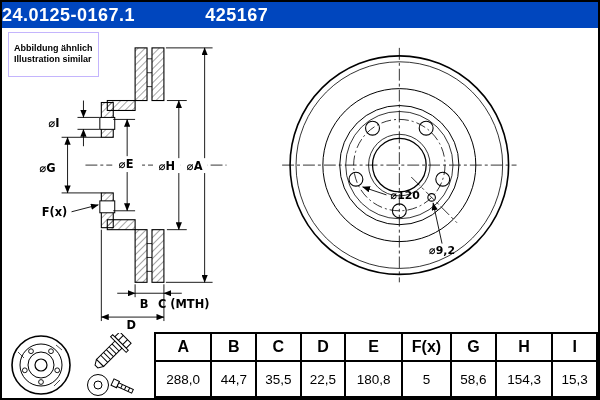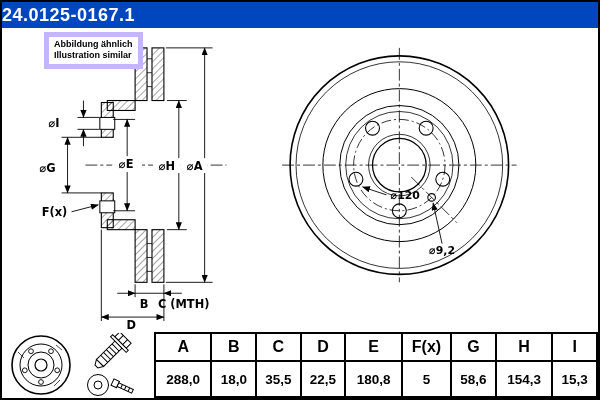--- a/index.html
+++ b/index.html
@@ -7,46 +7,47 @@
     width:600px; height:400px; box-sizing:border-box;
     border:2px solid #000; background:#fff; position:relative;
     font-family:"Liberation Sans", sans-serif; overflow:hidden;
   }
   .header {
     height:26px; display:flex; align-items:center; justify-content:flex-start;
     gap:70px; color:#fff; font-weight:bold; font-size:18px;
     letter-spacing:0.5px; background:#0046be;
   }
   .note {
-    position:absolute; top:30px; left:6px; border:5px solid #c4b5fd;
-    padding:2px 5px; font-size:9px; font-weight:bold; line-height:1.25;
-    background:#fff; z-index:2;margin-left:36px;
+    position:absolute; top:30px; left:6px; border:1px solid #c4b5fd;
+    padding:10px 5px; font-size:9px; font-weight:bold; line-height:1.25;
+    background:#fff; z-index:2;
   }
   .drawing { height:304px; }
   .drawing svg { display:block; }
   .bottom { display:flex; height:66px; }
   .icons { width:152px; position:relative; flex:none; }
   .icons svg { position:absolute; }
   table.dim { border-collapse:collapse; flex:1; table-layout:fixed; height:66px; }
   table.dim th, table.dim td {
     border:2px solid #000; text-align:center; vertical-align:middle;
     font-family:"Liberation Sans", sans-serif; padding:0;
   }
   table.dim th { font-size:16px; font-weight:bold; height:26px; }
-  table.dim td { font-size:13.5px; font-weight:bold; }
+  table.dim td { font-size:13.5px; font-weight:normal; }
   .dimtext { font-family:"DejaVu Sans", sans-serif; font-size:11.5px; font-weight:bold; fill:#000; }
   .dimtext-sm { font-family:"DejaVu Sans", sans-serif; font-size:11px; font-weight:bold; fill:#000; }
 </style>
 </head>
 <body>
 
 <div class="page">
 
   <div class="header" style="background: rgb(0, 70, 190);">
     <span>24.0125-0167.1</span>
+    <span>425167</span>
   </div>
 
   <div class="note">
     <div>Abbildung ähnlich</div>
     <div>Illustration similar</div>
   </div>
 
   <div class="drawing">
     <svg width="596" height="304" viewBox="0 0 600 304">
       <defs>
@@ -232,21 +233,21 @@
         <th>C</th>
         <th>D</th>
         <th>E</th>
         <th>F(x)</th>
         <th>G</th>
         <th>H</th>
         <th>I</th>
       </tr>
       <tr>
         <td>288,0</td>
-        <td>18,0</td>
+        <td>44,7</td>
         <td>35,5</td>
         <td>22,5</td>
         <td>180,8</td>
         <td>5</td>
         <td>58,6</td>
         <td>154,3</td>
         <td>15,3</td>
       </tr>
     </tbody>
       </table>

